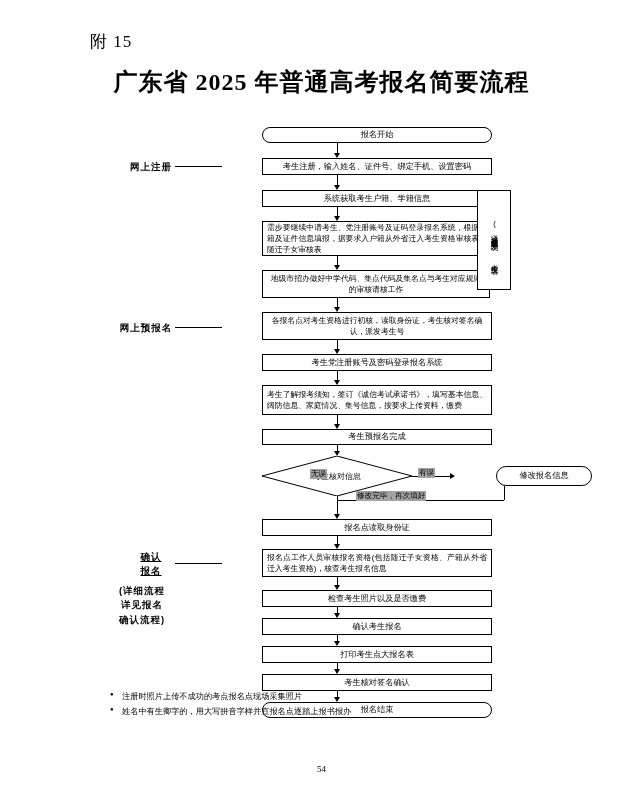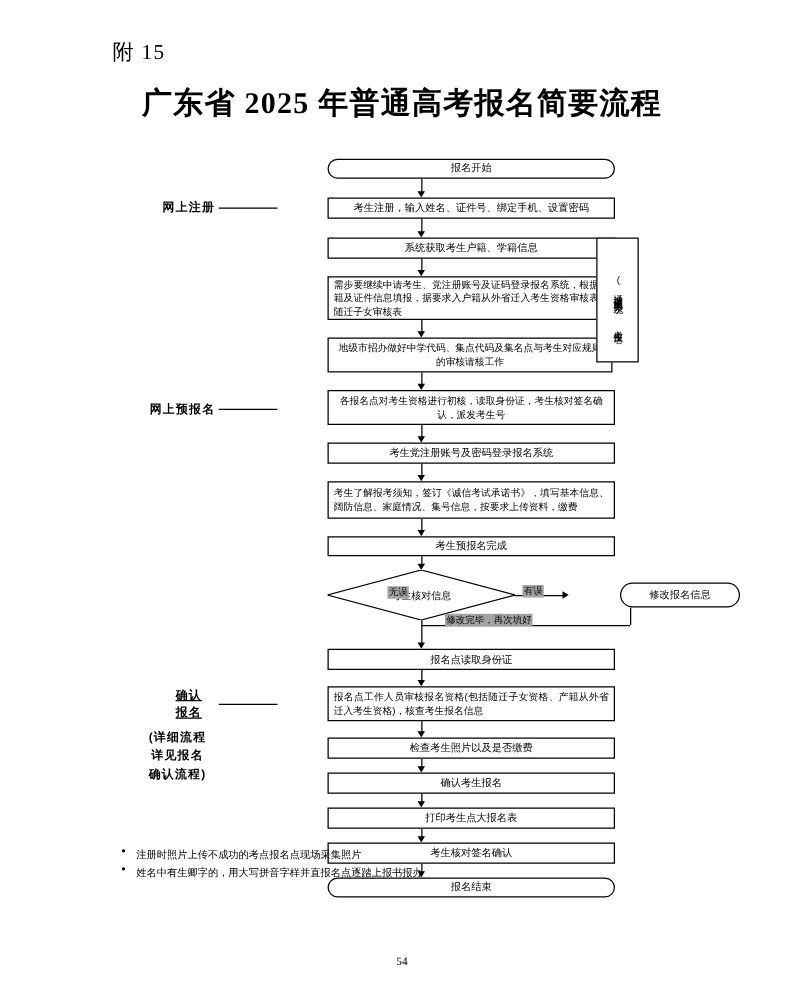--- a/index.html
+++ b/index.html
@@ -136,21 +136,21 @@
     font-size: 8.2px;
     line-height: 1.85;
   }
   .notes li { list-style: none; position: relative; padding-left: 12px; }
   .notes li:before {
     content: "\25CF";
     position: absolute;
     left: 0; top: 0;
     font-size: 6px;
   }
-  .notes ul { margin: 0; padding: 0; }
+  .notes ul { margin: 13px; padding: 0; }
   .page-num {
     position: absolute;
     left: 0;
     top: 764px;
     width: 643px;
     text-align: center;
     font-size: 9px;
     font-family: "Liberation Serif", serif;
   }
 </style>

